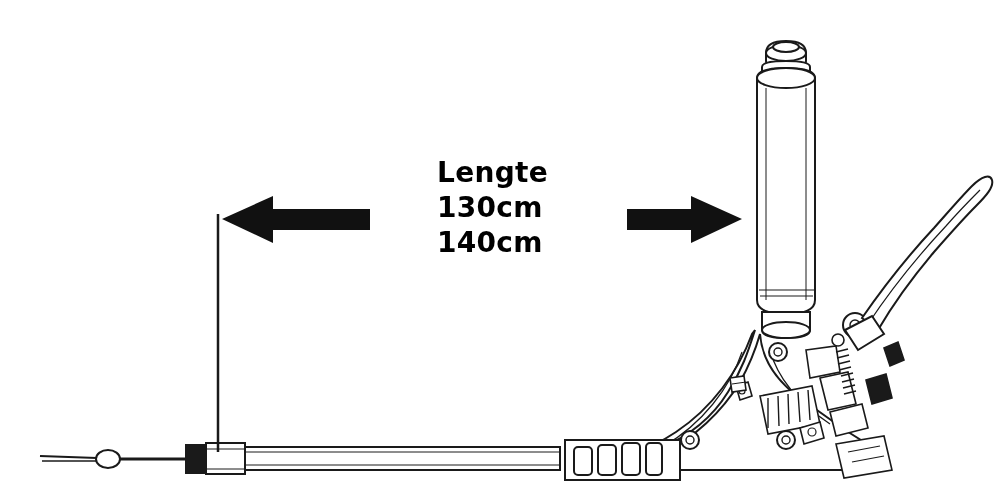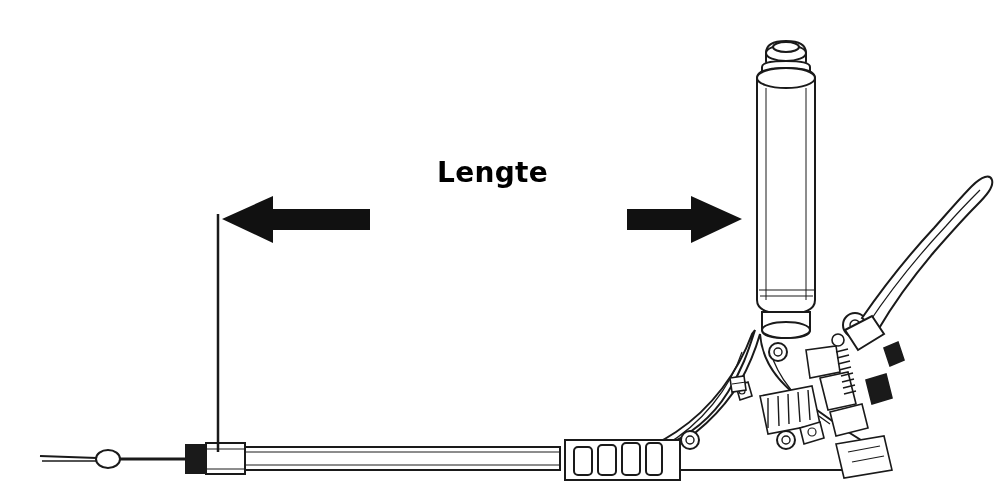--- a/index.html
+++ b/index.html
@@ -179,15 +179,17 @@
 
     <g stroke="#1a1a1a" stroke-width="1.6" fill="#ffffff">
       <path d="M730,378 L744,376 L746,390 L732,392 Z" fill="#ffffff"></path>
       <line x1="732" y1="384" x2="746" y2="382" stroke="#1a1a1a" stroke-width="1"></line>
     </g>
 
   </svg>
 
   <div class="label-block">
     <div>Lengte</div>
+    <div>130cm</div>
+    <div>140cm</div>
   </div>
 
 </div>
 
 </body></html>

